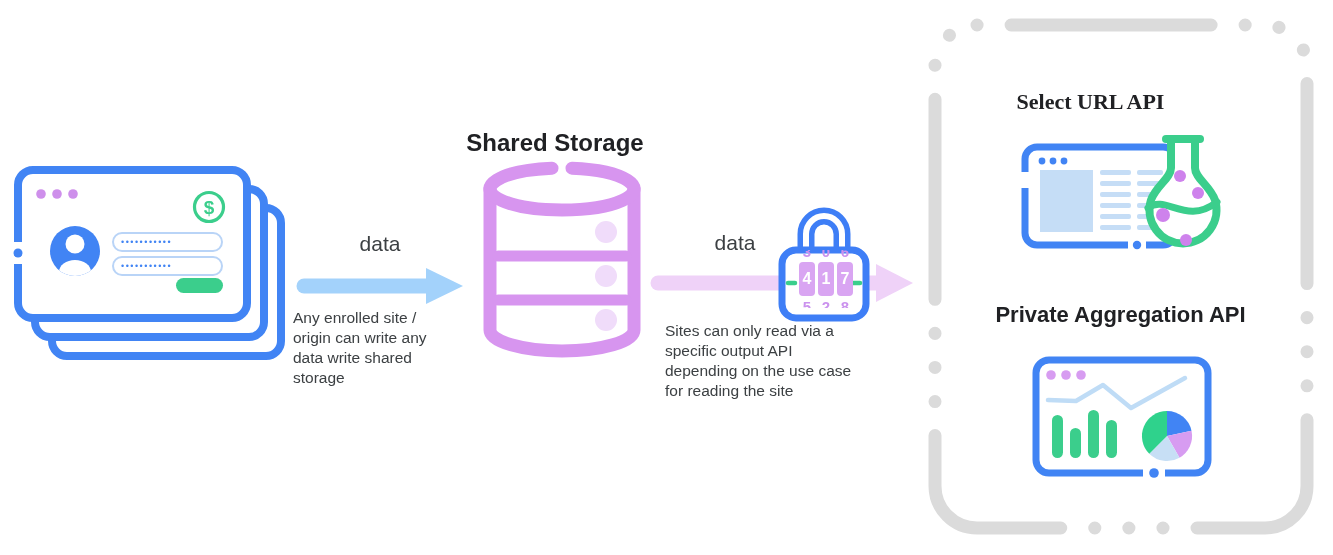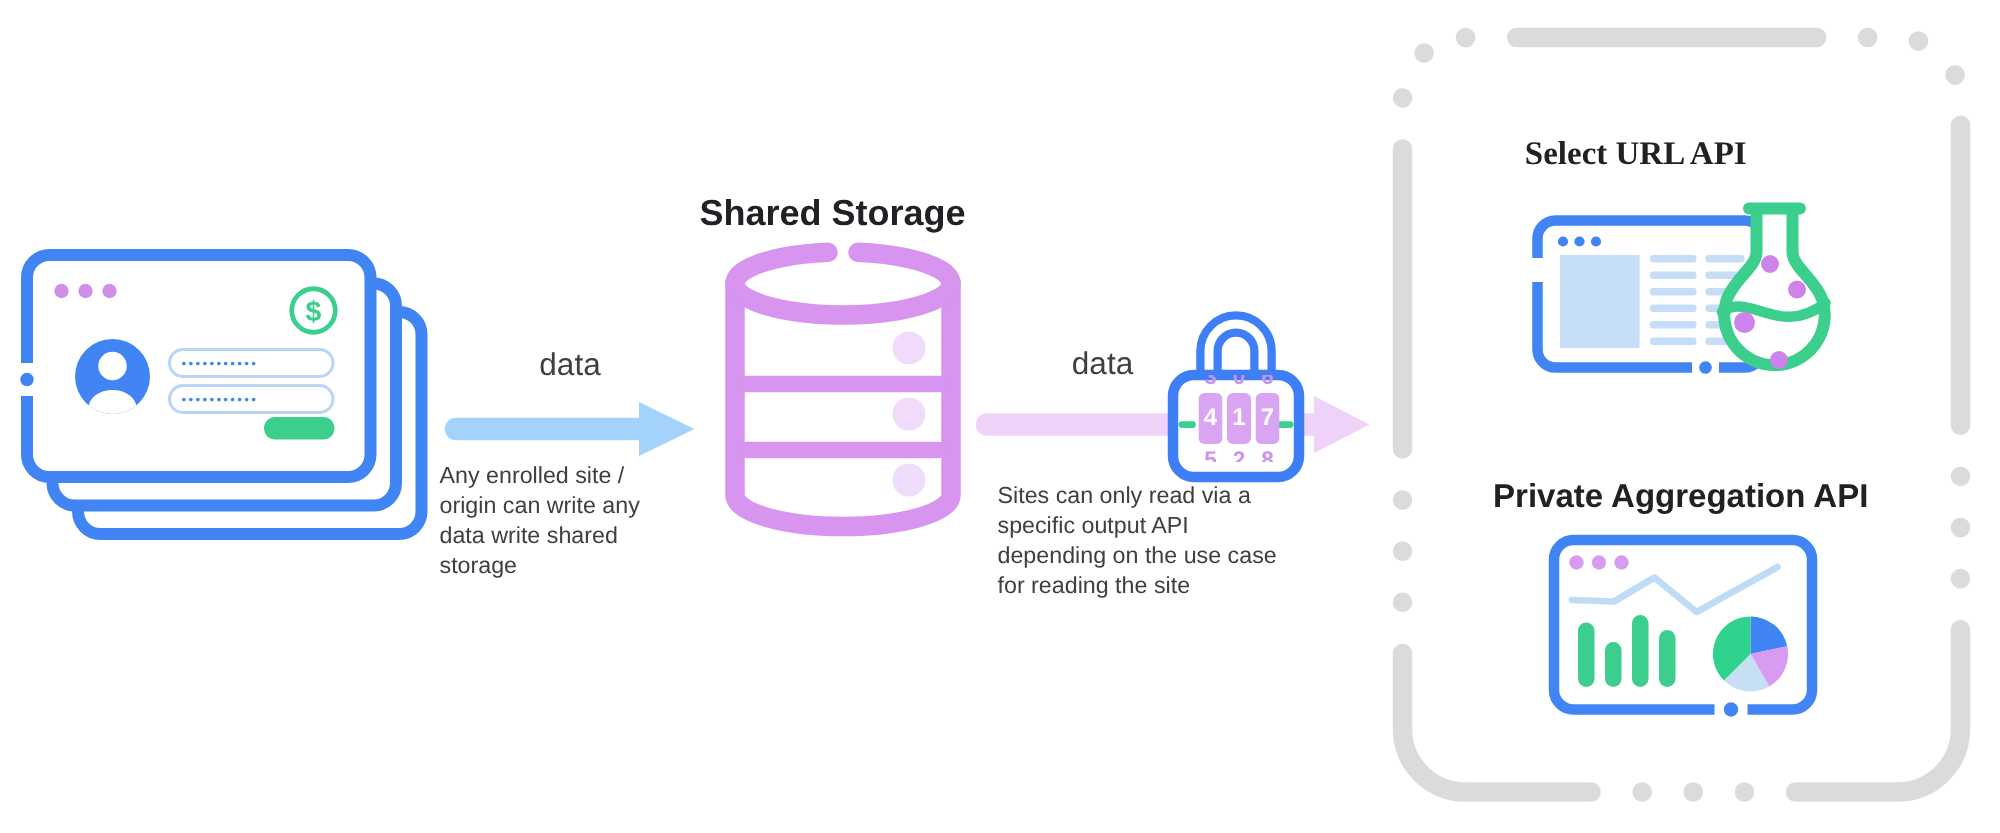--- a/index.html
+++ b/index.html
@@ -3,21 +3,21 @@
 <meta charset="utf-8">
 <style>
   * { margin:0; padding:0; box-sizing:border-box; }
   body { background:#fff; }
   .stage { position:relative; width:1333px; height:555px; background:#ffffff;
            font-family:"Liberation Sans", sans-serif; overflow:hidden; }
   .abs { position:absolute; }
   .title { font-weight:bold; color:#202124; text-align:center; }
   .t-storage { left:430px; top:129px; width:250px; font-size:24px; }
   .t-select  { left:968px; top:89px; width:245px; font-size:22px;font-family:Liberation Serif, serif; }
-  .t-privagg { left:958px; top:318px; width:325px; font-size:22px; }
+  .t-privagg { left:958px; top:302px; width:325px; font-size:22px; }
   .flow-label { font-size:21px; color:#3c4043; text-align:center; }
   .l-write { left:300px; top:232px; width:160px; }
   .l-read  { left:660px; top:231px; width:150px; }
   .note { font-size:15.5px; color:#3c4043; line-height:1.3; }
   .n-write { left:293px; top:308px; width:160px; }
   .n-read  { left:665px; top:321px; width:200px; }
   .pw { color:#4184F4; font-size:9px; letter-spacing:1.5px; line-height:10px;
         overflow:hidden; white-space:nowrap; }
   .pw1 { left:121px; top:237px; width:94px; height:11px; }
   .pw2 { left:121px; top:261px; width:94px; height:11px; }

